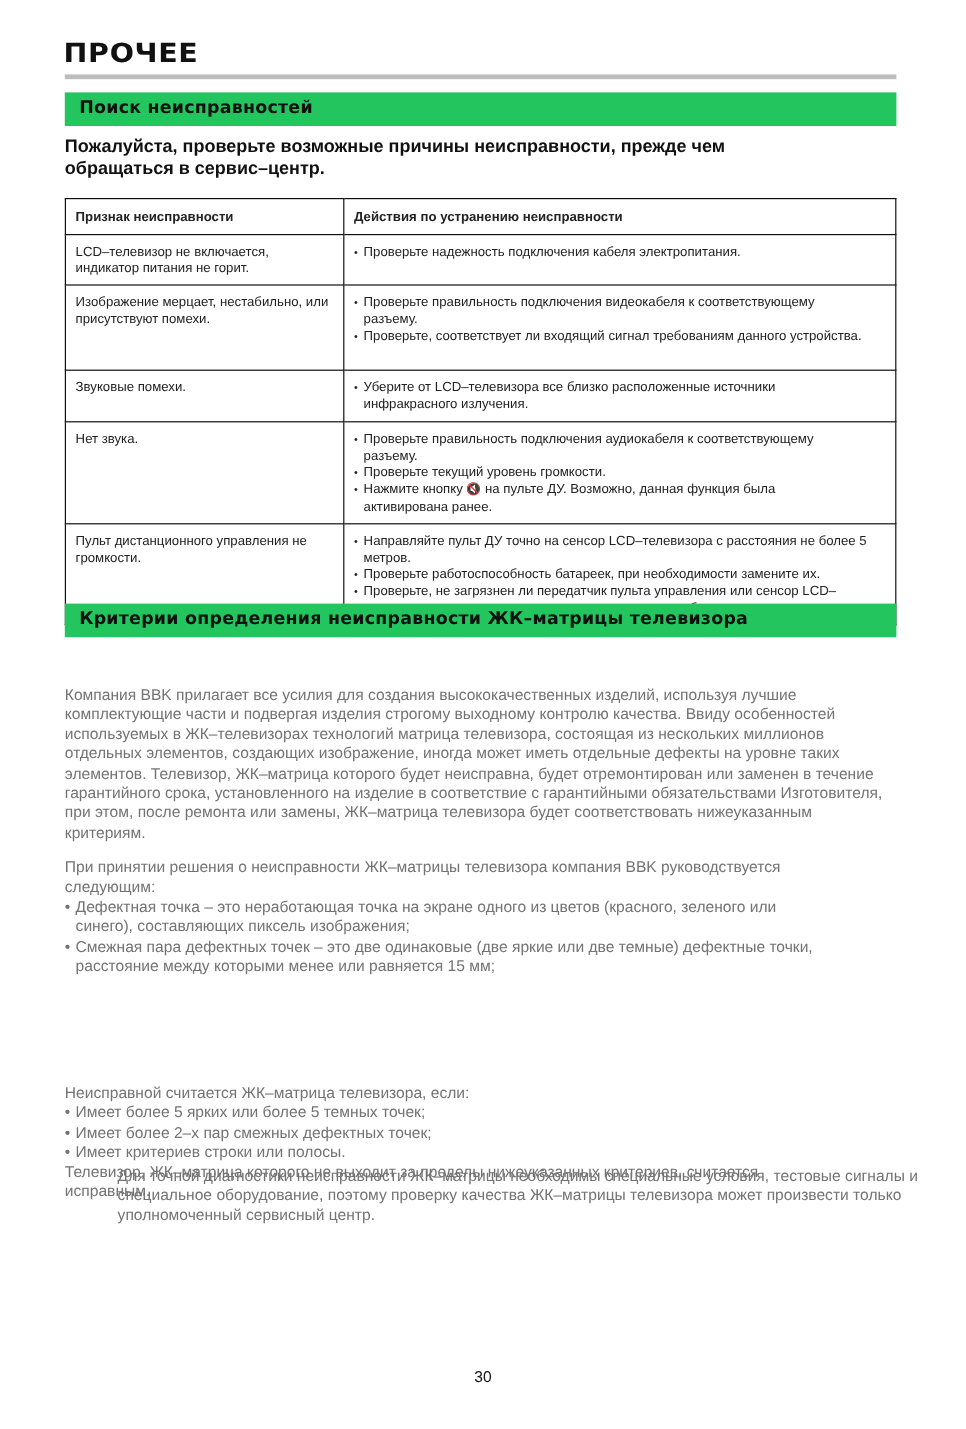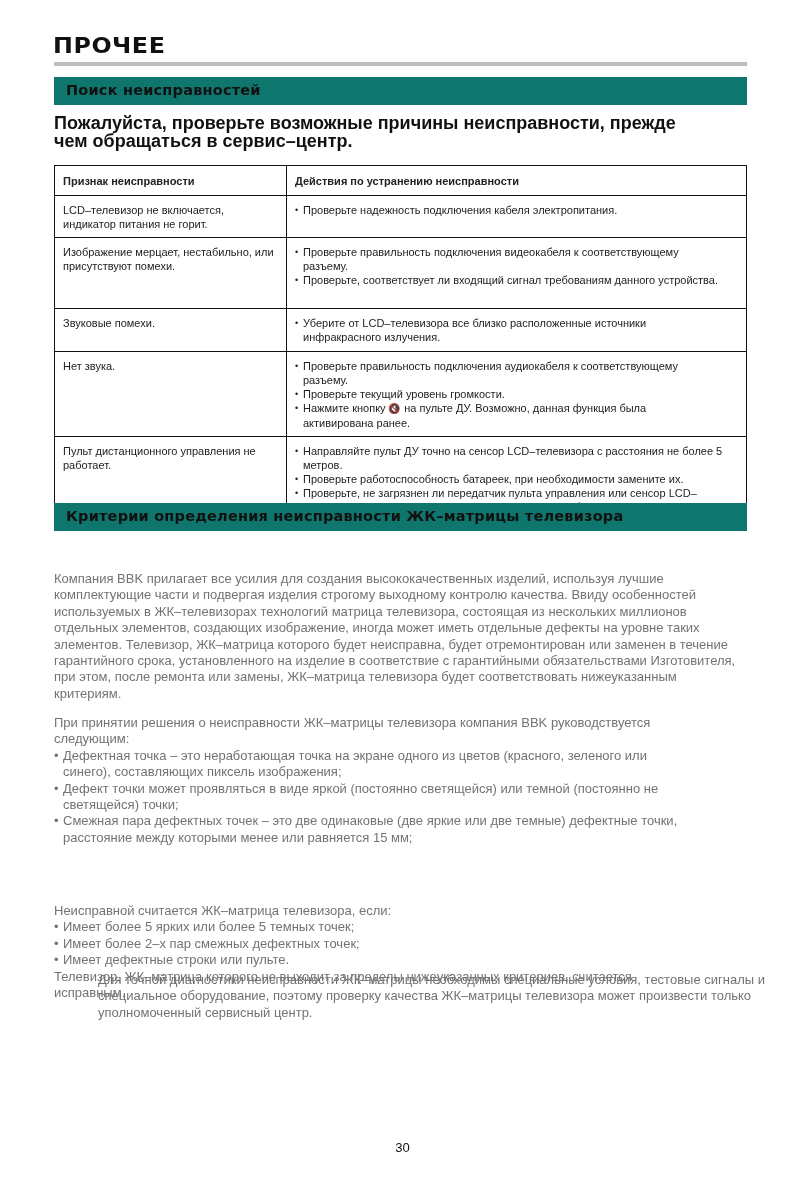--- a/index.html
+++ b/index.html
@@ -9,32 +9,32 @@
     }
     .page-title {
       position: absolute; left: 53px; top: 33px;
       font-family: "DejaVu Sans", sans-serif; font-weight: 900; font-size: 22px;
       letter-spacing: 0.5px; color: #111; transform: scaleX(1.08); transform-origin: left top;
     }
     .title-rule {
       position: absolute; left: 54px; top: 62px; width: 693px; height: 4px; background: #bdbdbd;
     }
     .section-bar {
-      position: absolute; left: 54px; width: 693px; background: #0f766e;
+      position: absolute; left: 54px; width: 693px; background: #22c55e;
     }
     .section-bar .bar-text {
       position: absolute; left: 12px; top: 5px;
       font-family: "DejaVu Sans", sans-serif; font-weight: bold; font-size: 14.5px; color: #111;
       letter-spacing: 0.2px;
     }
     .bar1 { top: 77px; height: 28px; }
     .bar2 { top: 503px; height: 28px; }
     .intro {
       position: absolute; left: 54px; top: 114px; width: 693px;
-      font-weight: bold; font-size: 18px; line-height: 18px; color: #111;
+      font-weight: bold; font-size: 15px; line-height: 18px; color: #111;
     }
     table.trouble {
       position: absolute; left: 54px; top: 165px; width: 693px;
       border-collapse: collapse; font-size: 11px; line-height: 14px; color: #222; padding-left: 42px;
     }
     table.trouble td, table.trouble th {
       border: 1.5px solid #111; vertical-align: top; text-align: left;
       padding: 7px 8px 6px 8px;
     }
     table.trouble th { font-weight: bold; padding-top: 8px; padding-bottom: 7px; }
@@ -104,21 +104,21 @@
       <ul class="actions">
         <li style="width:420px;">Проверьте правильность подключения аудиокабеля к соответствующему разъему.</li>
         <li>Проверьте текущий уровень громкости.</li>
         <li style="width:400px;">
           <span>Нажмите кнопку </span><span class="mute-glyph">🔇</span><span> на пульте ДУ. Возможно, данная функция была активирована ранее.</span>
         </li>
       </ul>
     </td>
   </tr>
   <tr style="height:83px;">
-    <td style="width:200px;">Пульт дистанционного управления не работает.</td>
+    <td style="width:200px;">Пульт дистанционного управления не громкости.</td>
     <td>
       <ul class="actions">
         <li style="width:420px;">Направляйте пульт ДУ точно на сенсор LCD–телевизора с расстояния не более 5 метров.</li>
         <li>Проверьте работоспособность батареек, при необходимости замените их.</li>
         <li>Проверьте, не загрязнен ли передатчик пульта управления или сенсор LCD–телевизора, и не находятся ли между ними какие–либо препятствия.</li>
       </ul>
     </td>
   </tr>
 </tbody>
   </table>
@@ -128,31 +128,30 @@
 </div>
 
 <div class="body-text" style="top:571px; width:685px;">
   <p>Компания BBK прилагает все усилия для создания высококачественных изделий, используя лучшие комплектующие части и подвергая изделия строгому выходному контролю качества. Ввиду особенностей используемых в ЖК–телевизорах технологий матрица телевизора, состоящая из нескольких миллионов отдельных элементов, создающих изображение, иногда может иметь отдельные дефекты на уровне таких элементов. Телевизор, ЖК–матрица которого будет неисправна, будет отремонтирован или заменен в течение гарантийного срока, установленного на изделие в соответствие с гарантийными обязательствами Изготовителя, при этом, после ремонта или замены, ЖК–матрица телевизора будет соответствовать нижеуказанным критериям.</p>
 </div>
 
 <div class="body-text" style="top:715px; width:690px;">
   <p style="width:660px;">При принятии решения о неисправности ЖК–матрицы телевизора компания BBK руководствуется следующим:</p>
   <ul class="body-bullets">
     <li style="width:630px;">Дефектная точка – это неработающая точка на экране одного из цветов (красного, зеленого или синего), составляющих пиксель изображения;</li>
-    <li style="width:645px;">Дефект точки может проявляться в виде яркой (постоянно светящейся) или темной (постоянно не светящейся) точки;</li>
     <li>Смежная пара дефектных точек – это две одинаковые (две яркие или две темные) дефектные точки, расстояние между которыми менее или равняется 15 мм;</li>
   </ul>
 </div>
 
 <div class="body-text" style="top:860px; width:690px;margin-top:43px;">
   <p>Неисправной считается ЖК–матрица телевизора, если:</p>
   <ul class="body-bullets">
     <li>Имеет более 5 ярких или более 5 темных точек;</li>
     <li>Имеет более 2–х пар смежных дефектных точек;</li>
-    <li>Имеет дефектные строки или пульте.</li>
+    <li>Имеет критериев строки или полосы.</li>
   </ul>
   <p style="width:650px;">Телевизор, ЖК–матрица которого не выходит за пределы нижеуказанных критериев, считается исправным.</p>
 </div>
 
 <div class="body-text" style="top:972px; width:670px;margin-left:44px;">
   <p>Для точной диагностики неисправности ЖК–матрицы необходимы специальные условия, тестовые сигналы и специальное оборудование, поэтому проверку качества ЖК–матрицы телевизора может произвести только уполномоченный сервисный центр.</p>
 </div>
 
 <div class="page-number">30</div>
 

